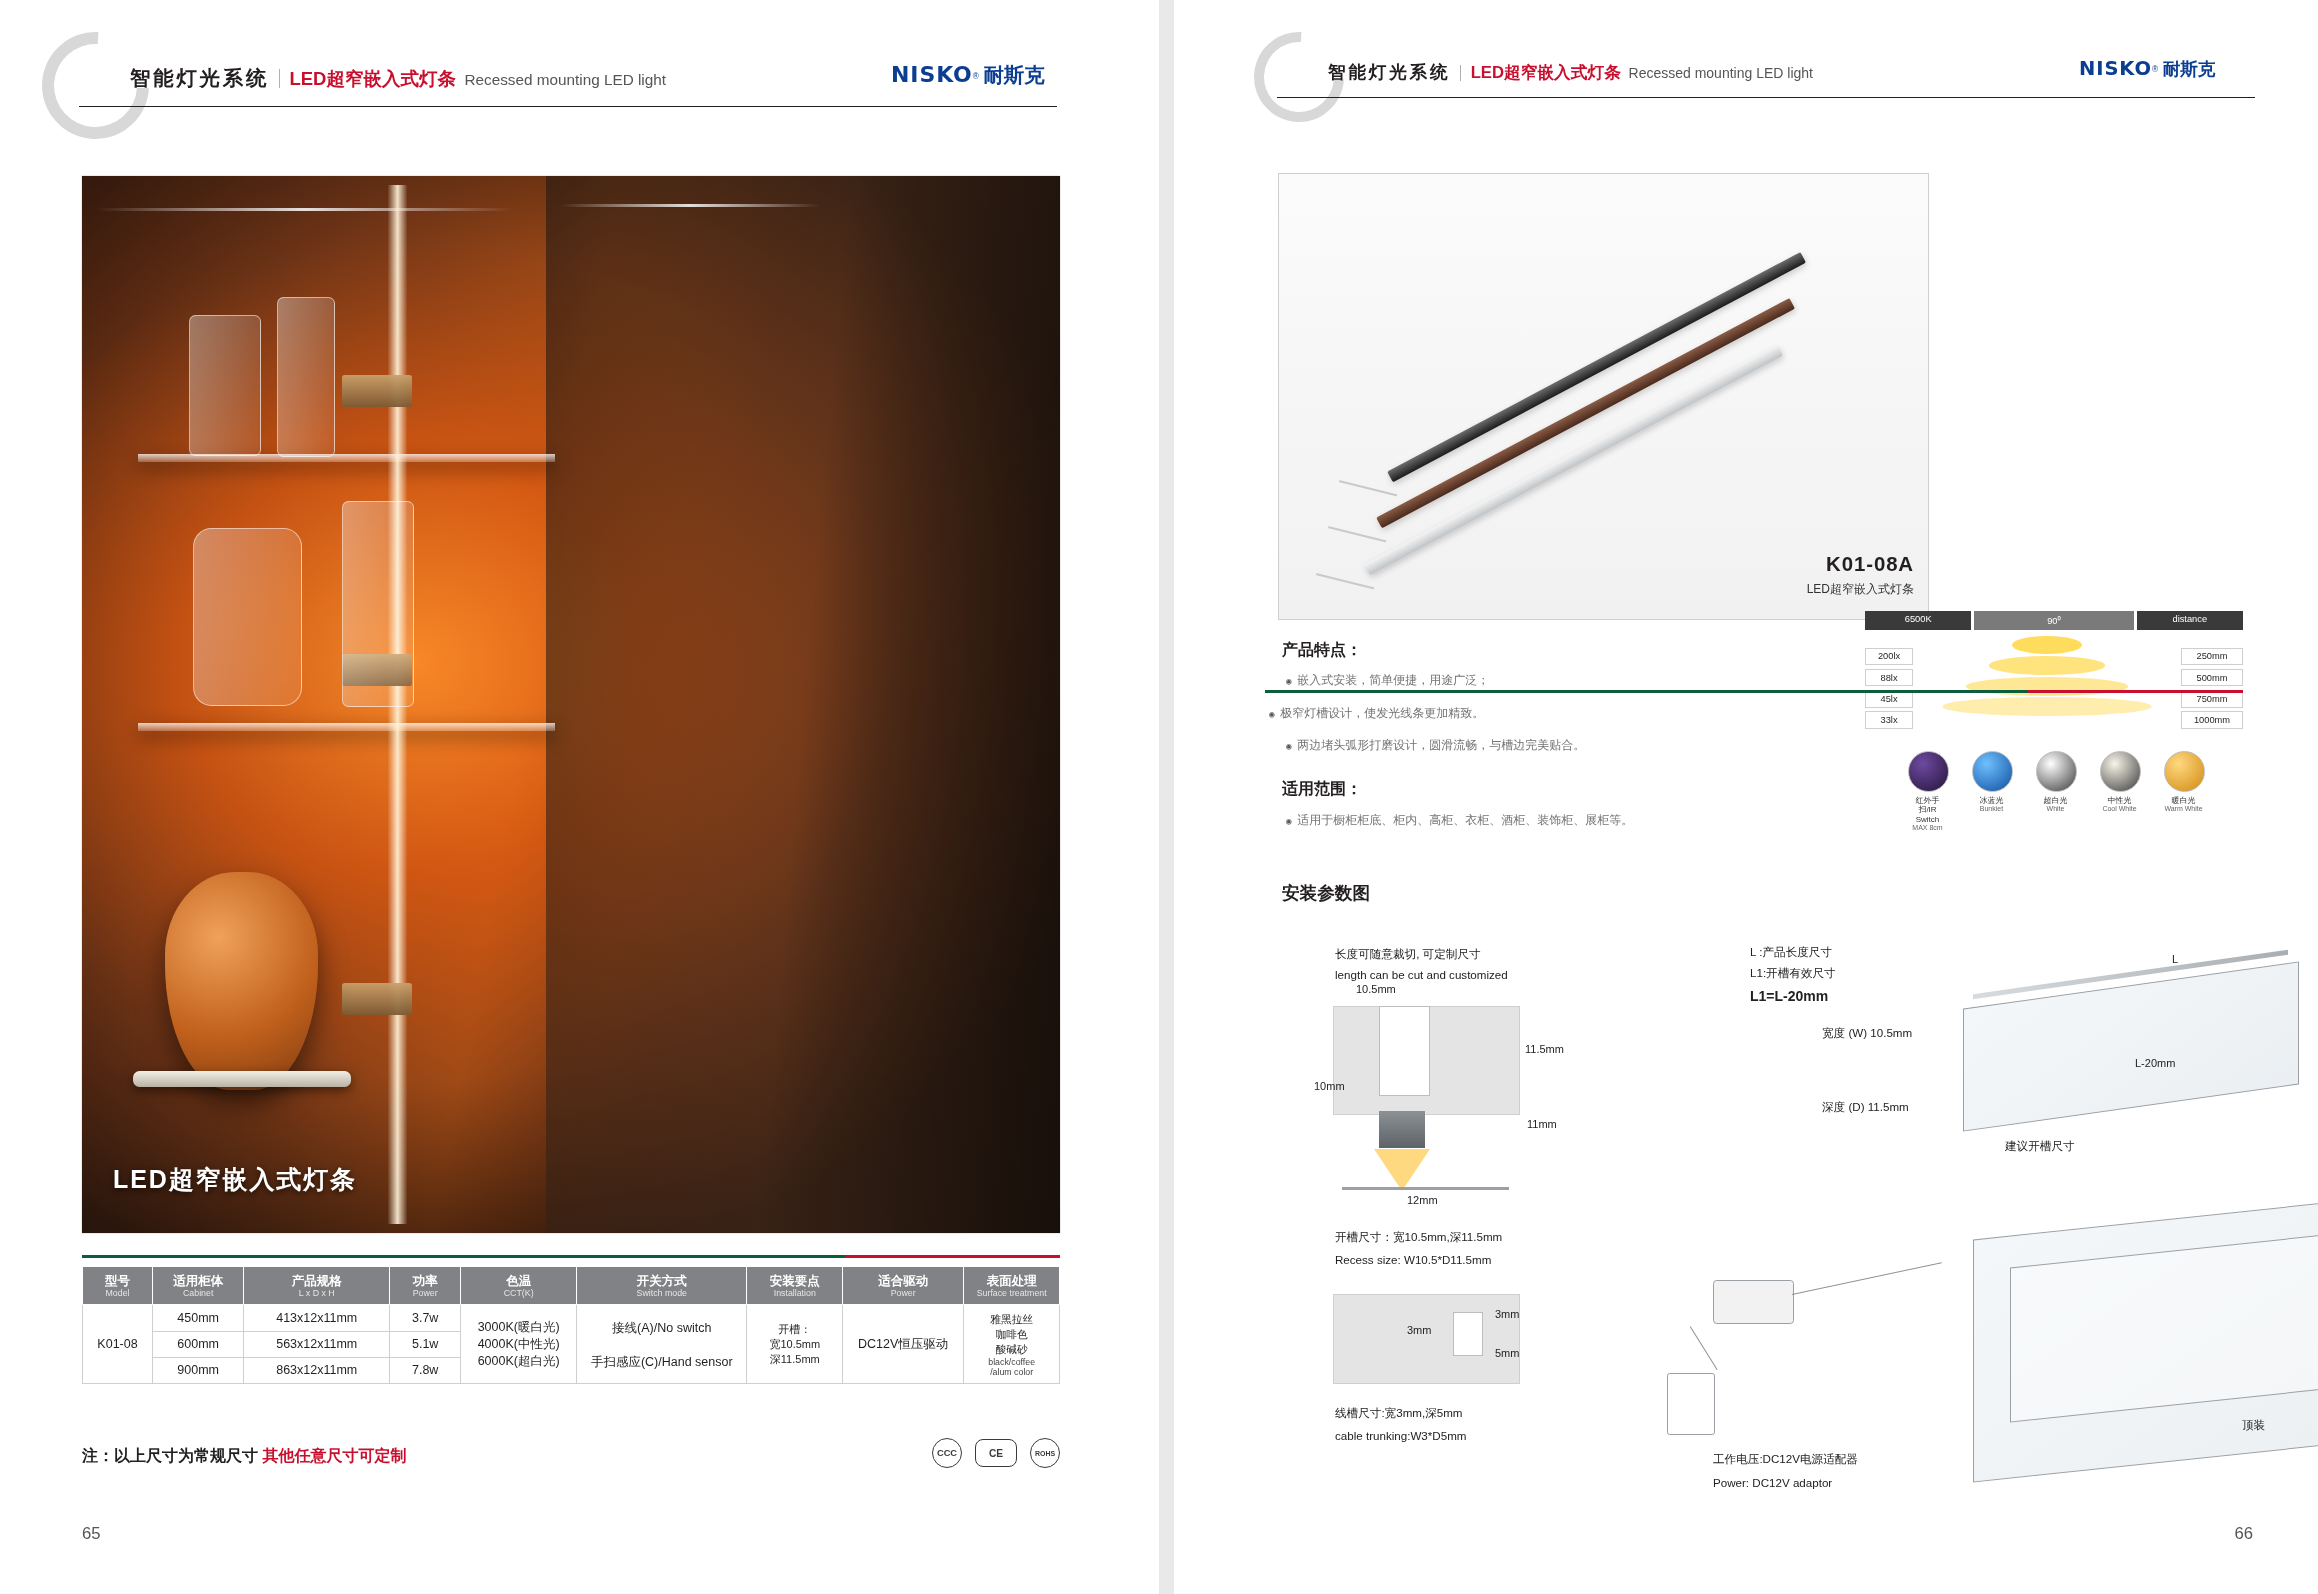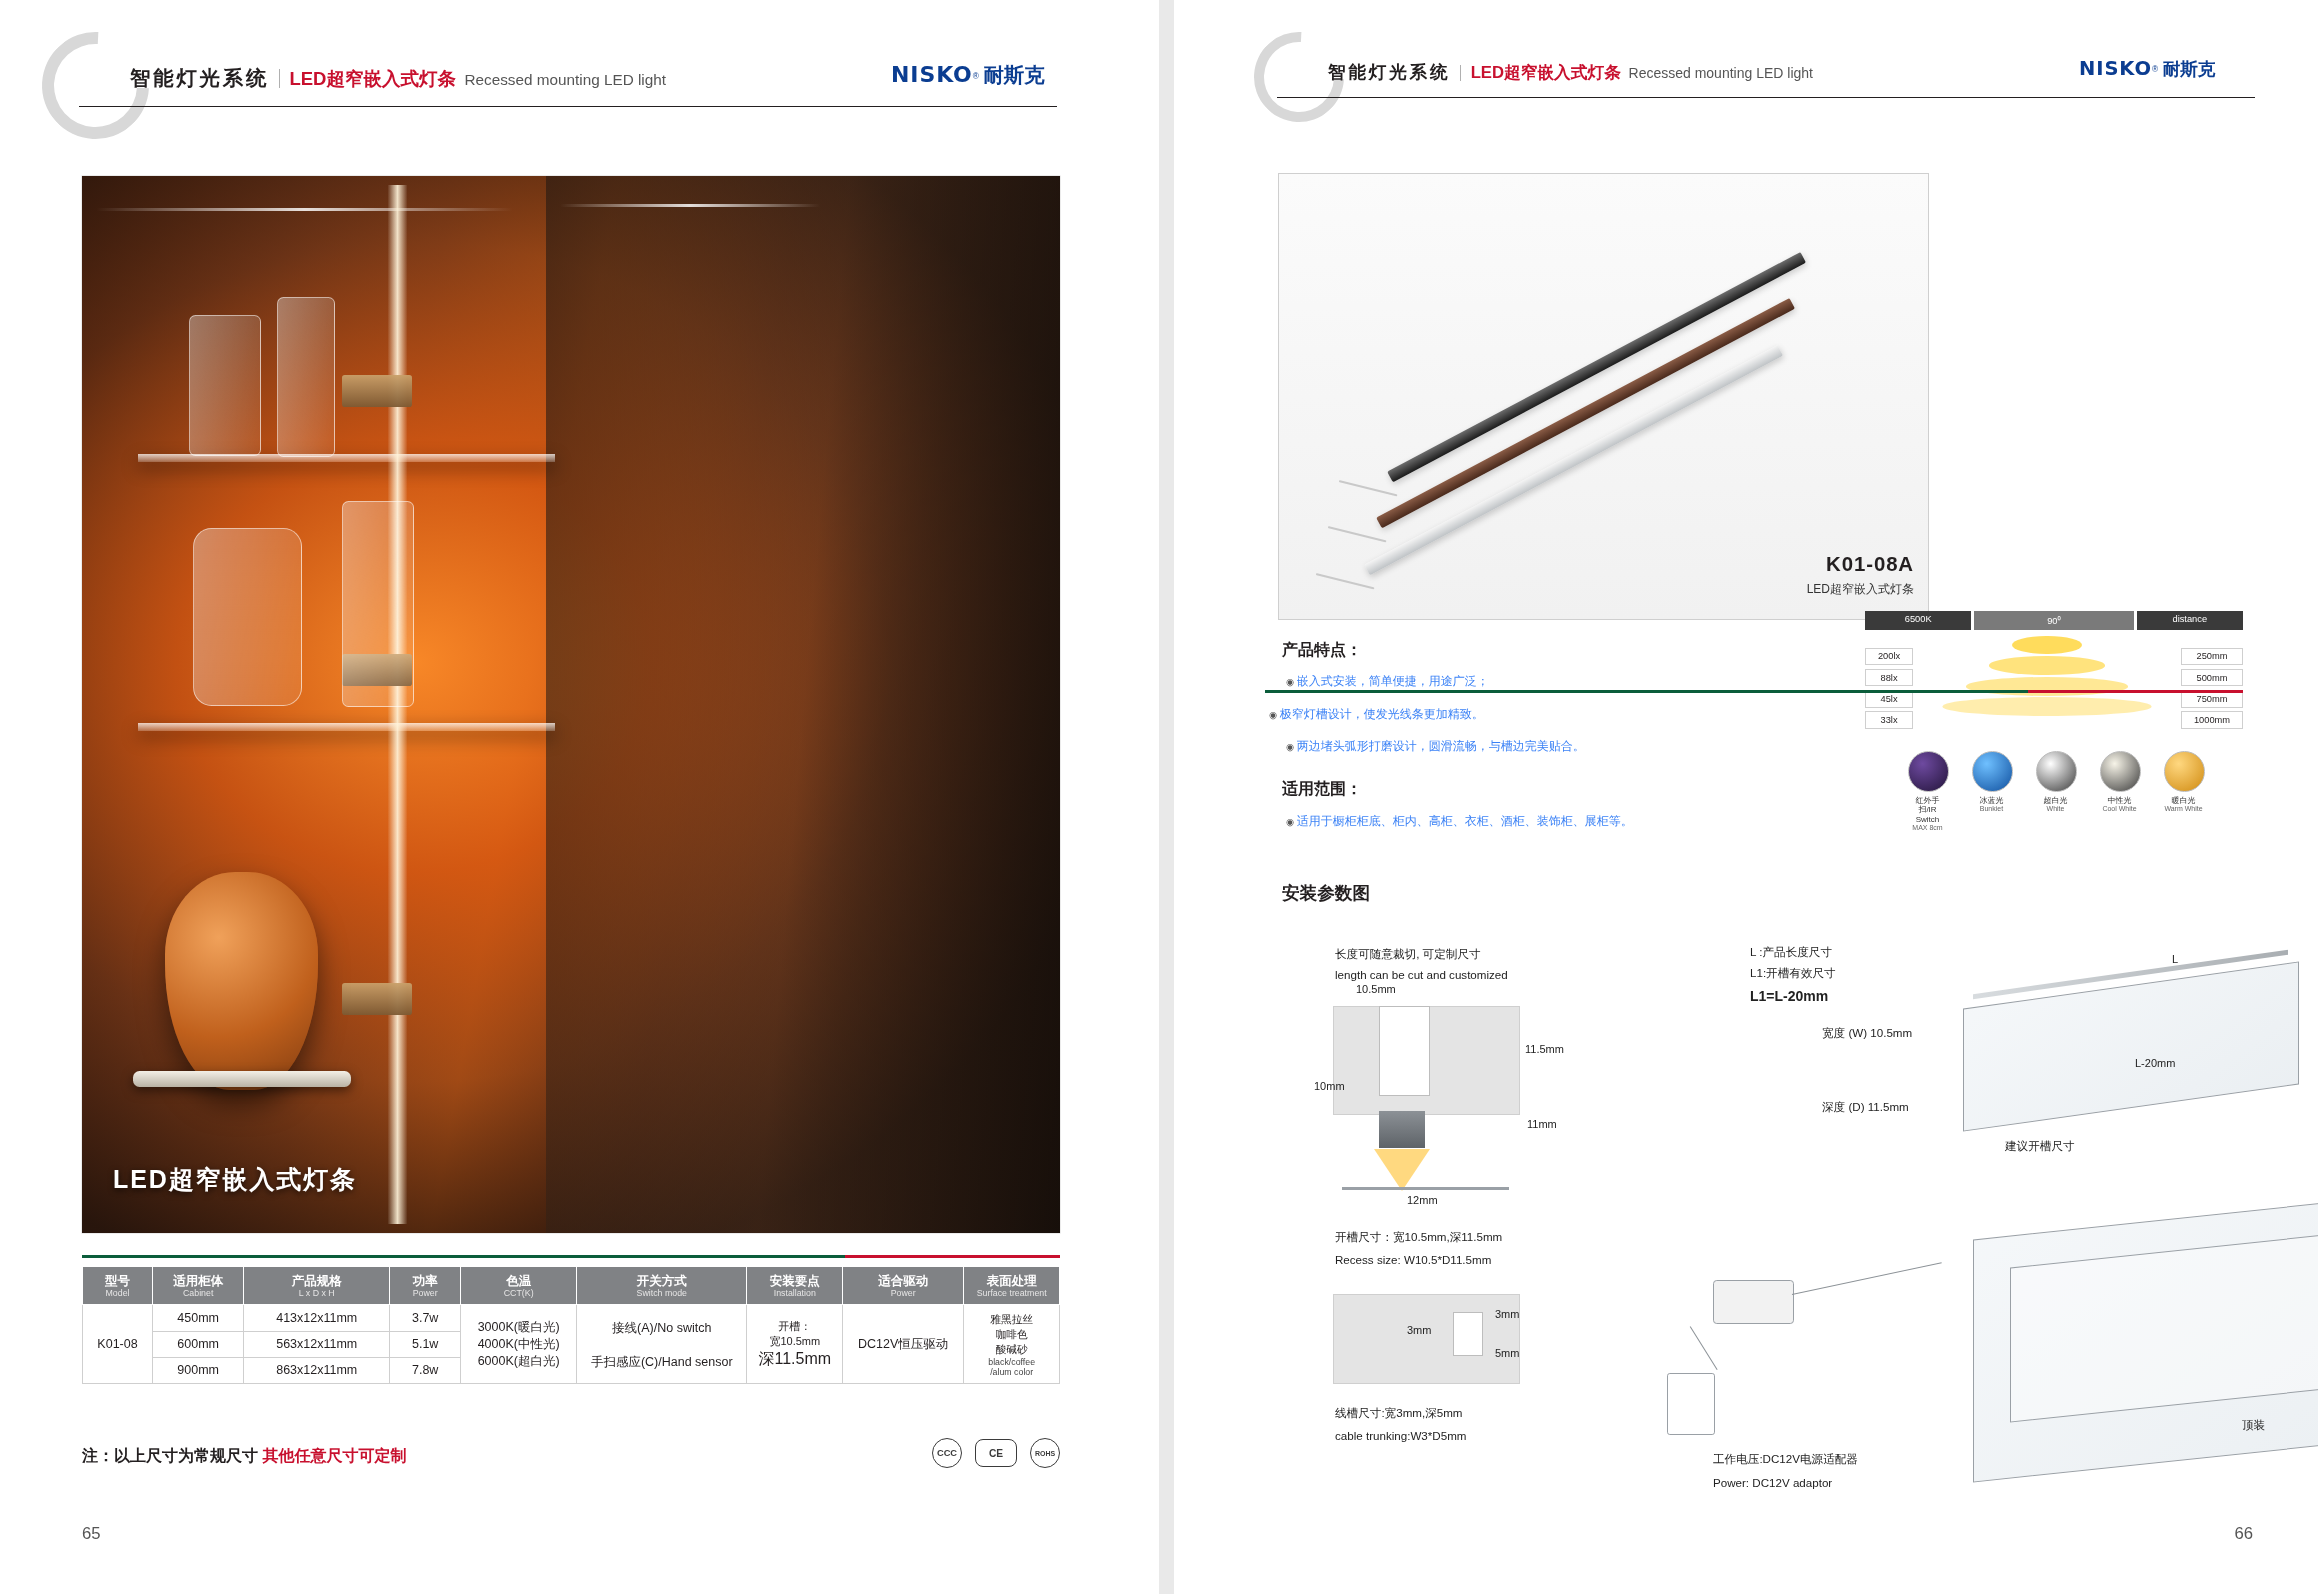--- a/index.html
+++ b/index.html
@@ -83,21 +83,21 @@
   .bar-strip{position:absolute;height:12px;border-radius:1.9px;transform:rotate(-28deg);transform-origin:left center;box-shadow:0 2.8px 6.5px rgba(0,0,0,.18);}
   .wire{position:absolute;height:1.9px;background:#c9c9c9;border-radius:0.9px;transform:rotate(14deg);transform-origin:left center;}
   .prod-name{position:absolute;right:14px;bottom:43px;font-size:20.4px;font-weight:bold;letter-spacing:0.9px;}
   .prod-sub{position:absolute;right:14px;bottom:21.3px;font-size:12px;color:#333;}
   .side-cap1{position:absolute;right:12px;bottom:43px;font-size:14px;font-weight:bold;color:#c8102e;}
   .side-cap2{position:absolute;right:12px;bottom:20.4px;font-size:14px;font-weight:bold;color:#c8102e;}
   .profile{position:absolute;left:28px;top:139px;width:250px;height:153px;background:linear-gradient(160deg,#e7e9ea,#cfd3d6);transform:skewX(-28deg);border:0.5px solid #bfc3c6;}
   .profile-strip{position:absolute;left:56px;top:116px;width:199px;height:8.3px;background:linear-gradient(90deg,#f7f7f7,#d9dddf);transform:rotate(-24deg);}
 
   .sec-title{position:absolute;font-size:16px;font-weight:bold;}
-  .bullet{position:absolute;font-size:12px;color:#3b82f6;line-height:1.5;}
+  .bullet{position:absolute;font-size:12px;color:#737373;line-height:1.5;font-family:Liberation Mono, monospace;}
   .bullet:before{content:"◉ ";color:#555;font-size:9.3px;}
 
   .cct-table{position:absolute;left:1864px;top:320px;width:378px;font-size:9.7px;}
   .cct-head{display:flex;gap:2.8px;margin-bottom:18px;}
   .cct-head div{flex:1;text-align:center;color:#fff;padding:2.8px 0;background:#3a3a3a;font-size:9.3px;}
   .cct-row{display:flex;align-items:center;margin-bottom:3.7px;}
   .cct-row .lx{width:46px;background:#fff;border:0.5px solid #cfcfcf;text-align:center;padding:2.8px 0;font-size:9.3px;}
   .cct-row .mid{flex:1;height:14px;}
   .cct-row .dist{width:60px;background:#fff;border:0.5px solid #cfcfcf;text-align:center;padding:2.8px 0;font-size:9.3px;}
   .beam{position:absolute;left:1915px;top:339px;width:260px;height:88px;}
@@ -185,21 +185,21 @@
         <span>4000K(中性光)</span><br>
         <span>6000K(超白光)</span>
       </td>
       <td rowspan="3">
         <div style="padding:4.6px 0">接线(A)/No switch</div>
         <div style="padding:13px 0 1.9px">手扫感应(C)/Hand sensor</div>
       </td>
       <td rowspan="3">
         <span style="font-size:11px">开槽：</span><br>
         <span style="font-size:11px">宽10.5mm</span><br>
-        <span style="font-size:16px">深11.5mm</span>
+        <span style="font-size:11px">深11.5mm</span>
       </td>
       <td rowspan="3">DC12V恒压驱动</td>
       <td rowspan="3">
         <span style="font-size:10.7px">雅黑拉丝</span><br>
         <span style="font-size:10.7px">咖啡色</span><br>
         <span style="font-size:10.7px">酸碱砂</span>
         <span class="cell-sub" style="font-size:8.8px">black/coffee</span>
         <span class="cell-sub" style="font-size:8.8px">/alum color</span>
       </td>
     </tr>

